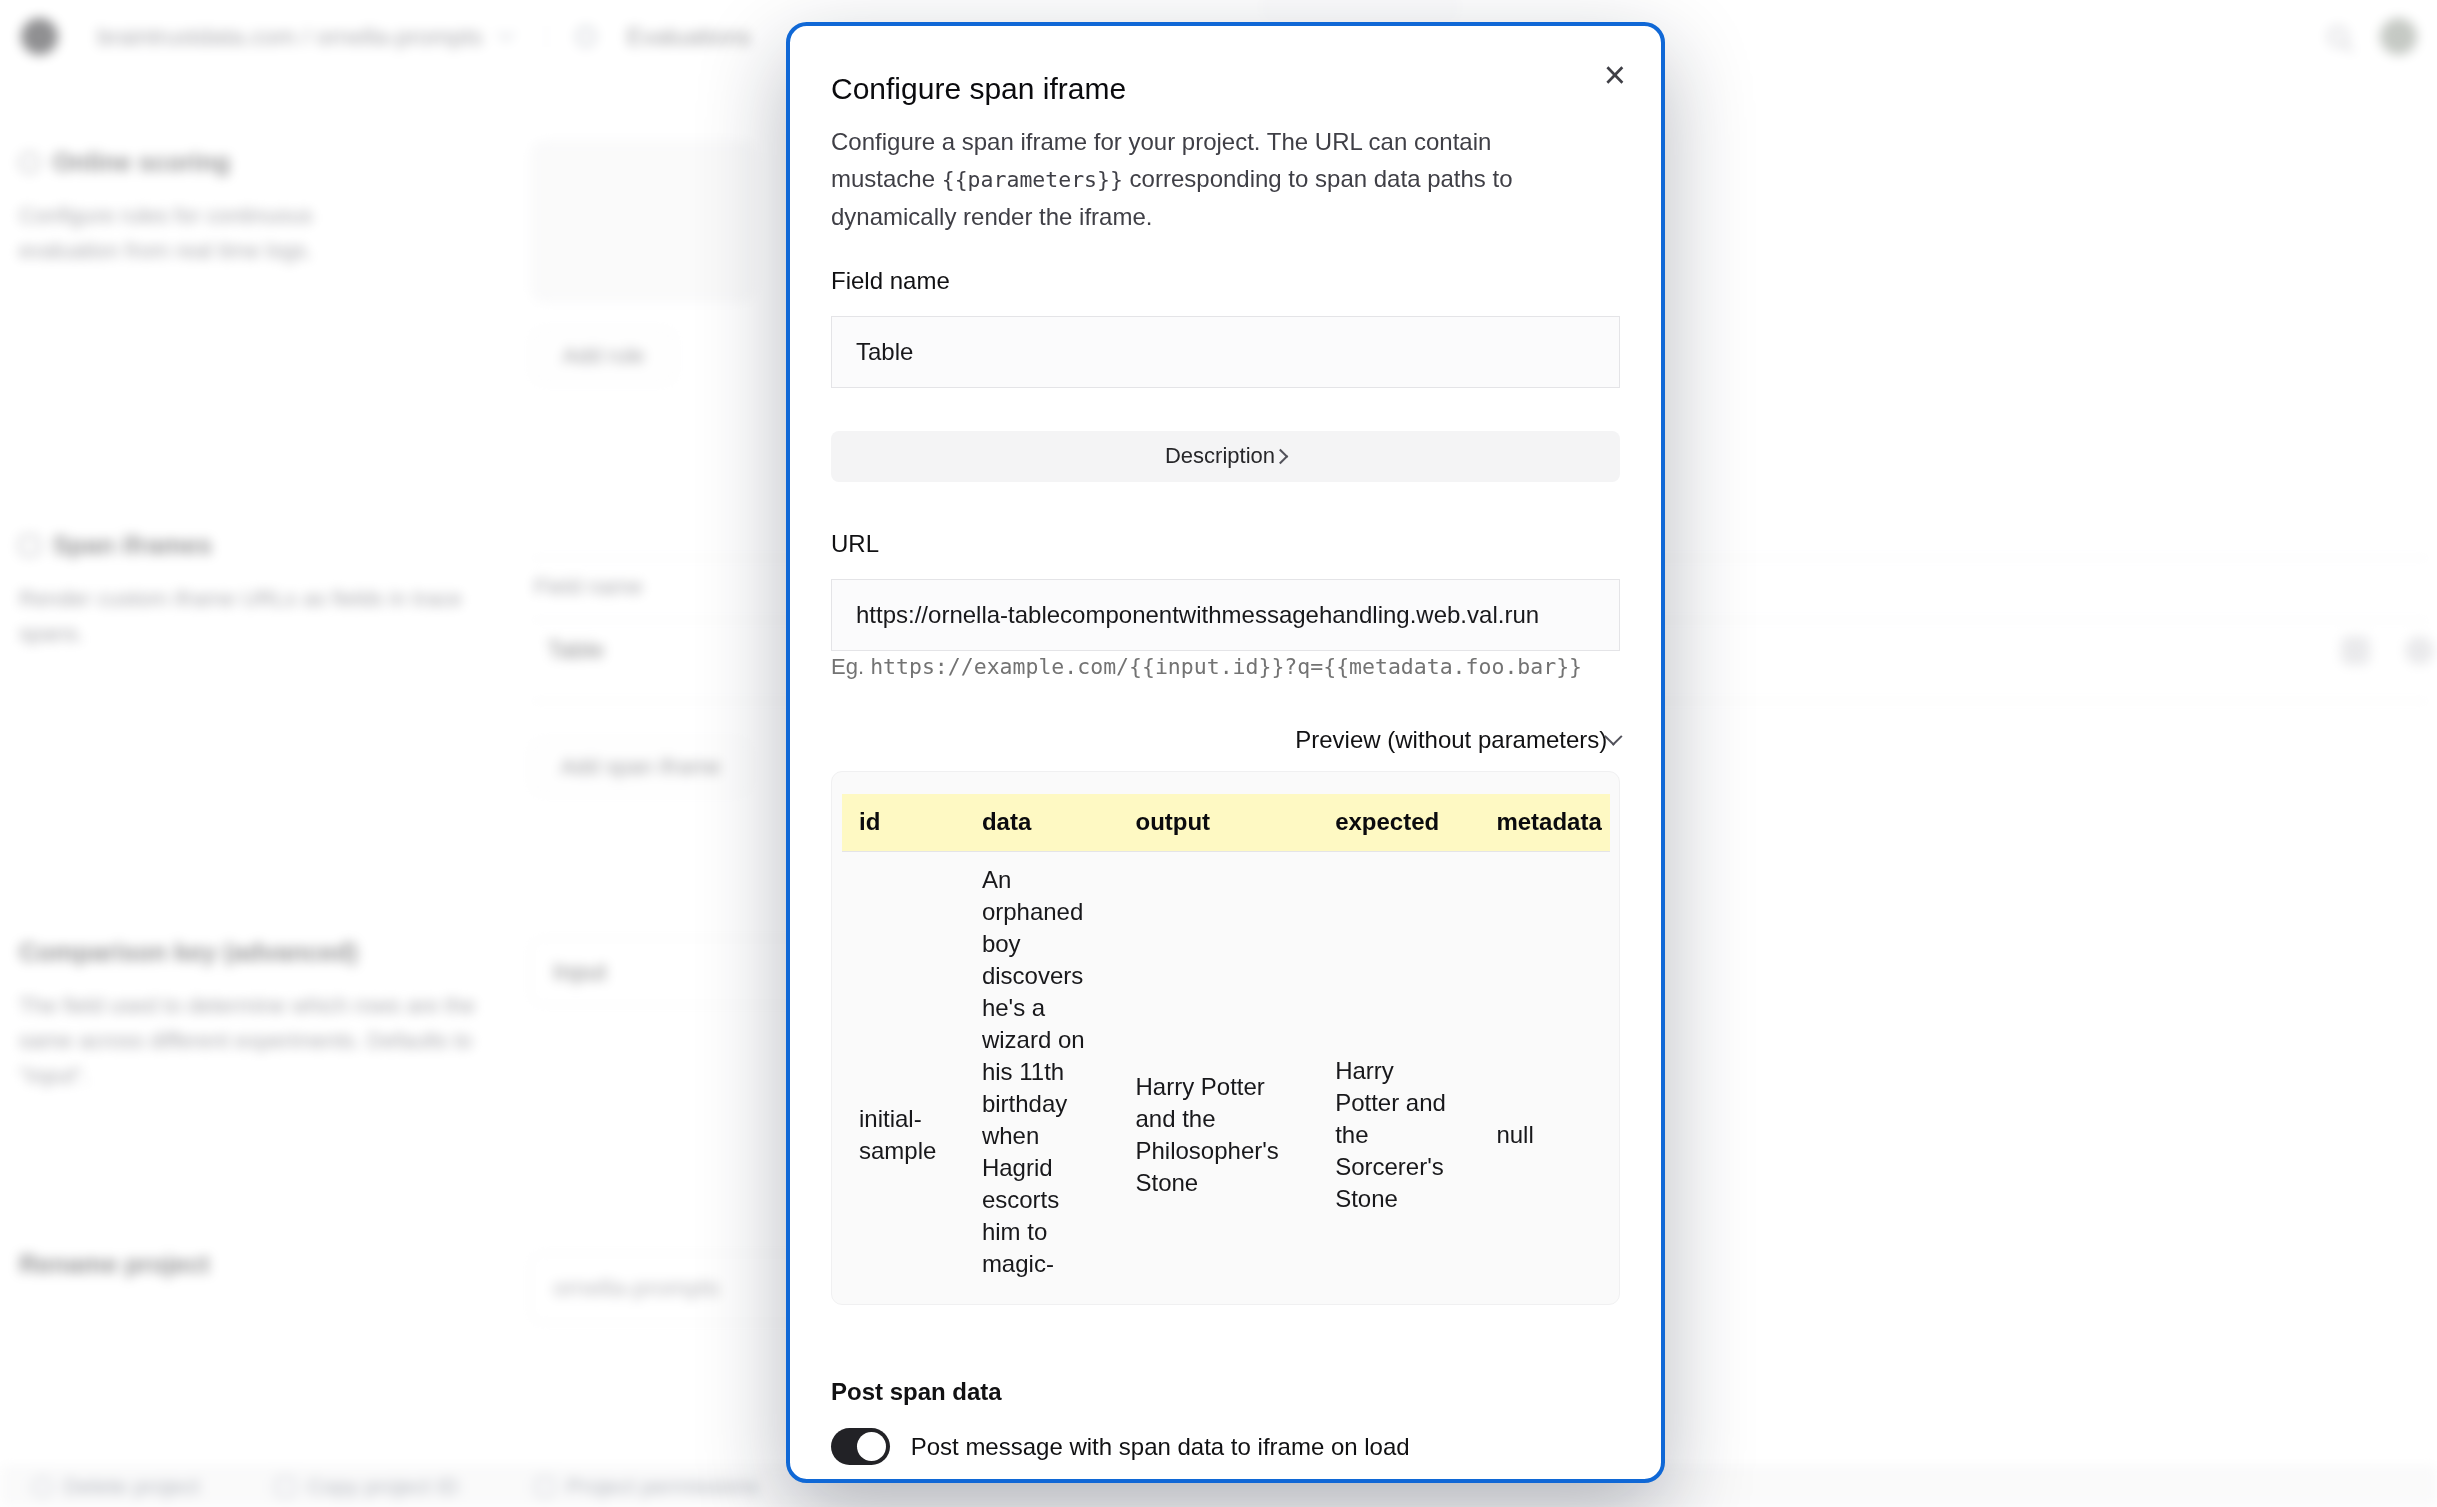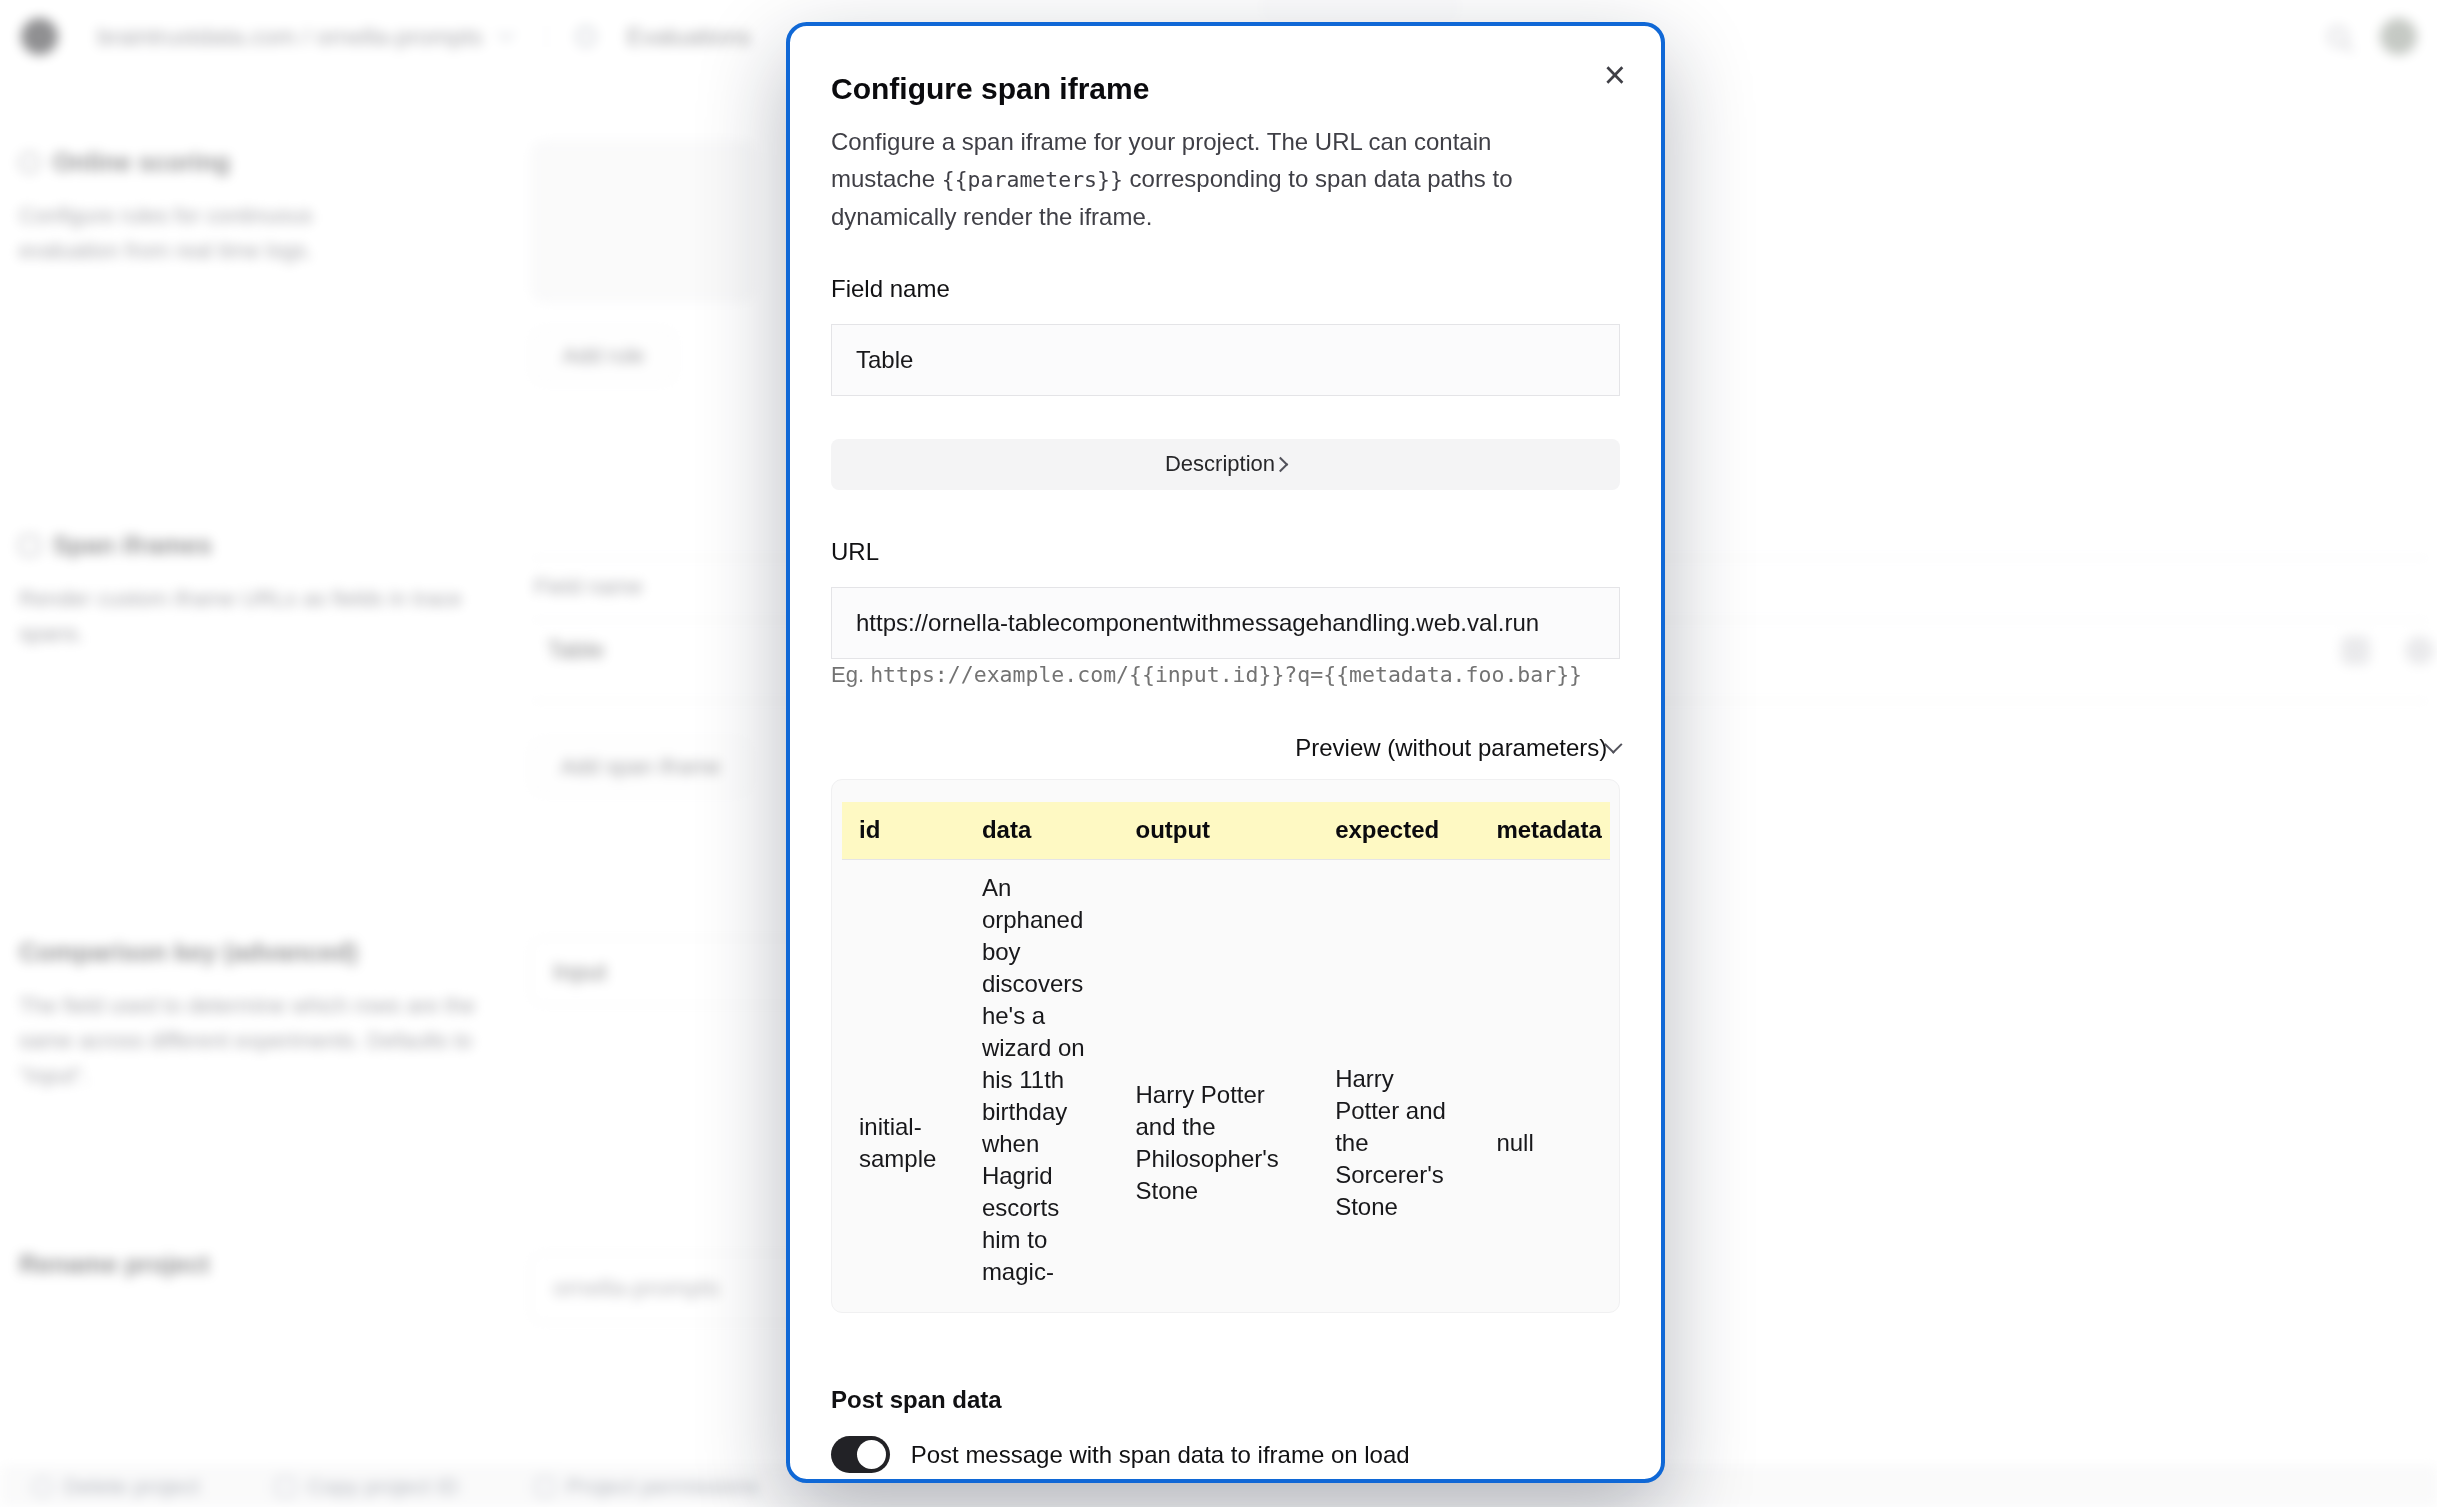--- a/index.html
+++ b/index.html
@@ -53,25 +53,25 @@
   .f-ic.square { border-radius:4.8px; }
 
   
   #modal {
     position:absolute; left:786px; top:22px; width:879px; height:1461px;
     background:#fff; border:4px solid #1068d6; border-radius:20.7px;
     box-shadow:0 32px 87px rgba(15,23,42,.30);
     padding:41px 41px 0; overflow:hidden; z-index:10;
   }
   .m-close { position:absolute; top:30px; right:35px; font-size:38px; line-height:1; color:#3f3f46; cursor:pointer; font-weight:400; }
-  .m-title { font-size:30px; font-weight:700; color:#0b0b0e; margin-top:4.8px; }
+  .m-title { font-size:30px; font-weight:400; color:#0b0b0e; margin-top:4.8px; }
   .m-desc { margin-top:17.5px; font-size:24px; line-height:37px; color:#3f3f46; max-width:763px; }
   .m-desc code, .m-hint code { font-family:"DejaVu Sans Mono", monospace; font-size:21.5px; }
   .m-label { font-size:24px; font-weight:500; color:#111113; }
-  .mt44 { margin-top:40px; } .mt64 { margin-top:48px; }
+  .mt44 { margin-top:32px; } .mt64 { margin-top:48px; }
   .m-input {
     display:block; width:100%; margin-top:20.7px; height:72px;
     border:1.6px solid #e4e4e7; background:#fbfbfc; border-radius:0;
     padding:0 24px; font-size:24px; color:#18181b; outline:none;
     font-family:"Liberation Sans", sans-serif;
   }
   .accordion {
     margin-top:43px; height:51px; background:#f4f4f5; border-radius:8px;
     display:flex; align-items:center; justify-content:center;
     padding:0 22px; font-size:22px; color:#27272a; cursor:pointer;

